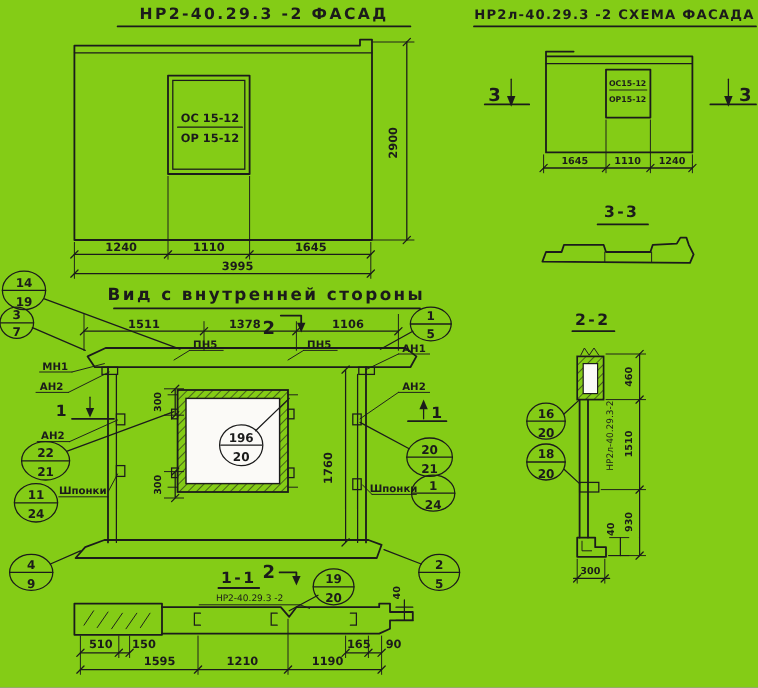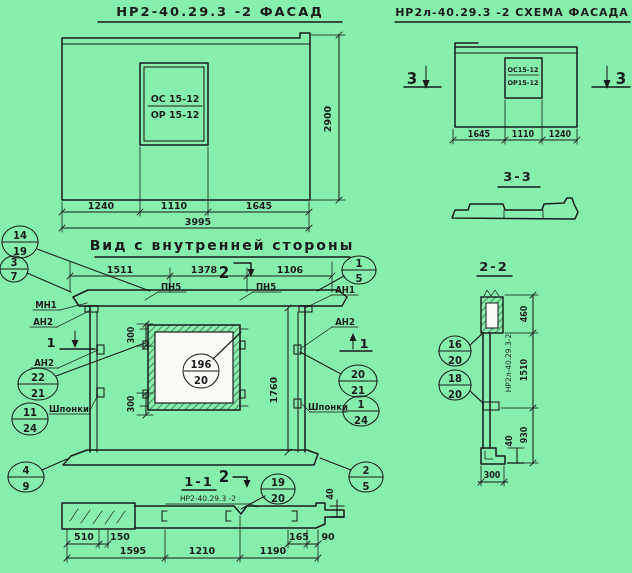--- a/index.html
+++ b/index.html
@@ -1,16 +1,16 @@
 <!DOCTYPE html>
 <html><head>
 <meta charset="utf-8">
 <style>
   html,body{margin:0;padding:0;background:#9a9a9a;}
-  .sheet{position:relative;width:632px;height:573px;background:#86efac;overflow:hidden;}
+  .sheet{position:relative;width:632px;height:573px;background:#84cc16;overflow:hidden;}
   .sheet svg{position:absolute;left:0;top:0;}
   svg text{font-family:"DejaVu Sans",sans-serif;fill:#1b1b1b;font-weight:700;}
   .ln{stroke:#1b1b1b;stroke-width:1.5;fill:none;stroke-linecap:round;stroke-linejoin:round;}
   .md{stroke:#1b1b1b;stroke-width:1.05;fill:none;stroke-linecap:round;}
   .tn{stroke:#1b1b1b;stroke-width:0.8;fill:none;stroke-linecap:round;}
   .fl{fill:#1b1b1b;stroke:none;}
   .pp{fill:#fbfaf7;}
   .t13{font-size:13px;letter-spacing:2px;}
   .t11{font-size:11px;letter-spacing:1px;}
   .t14{font-size:14px;letter-spacing:2px;}

